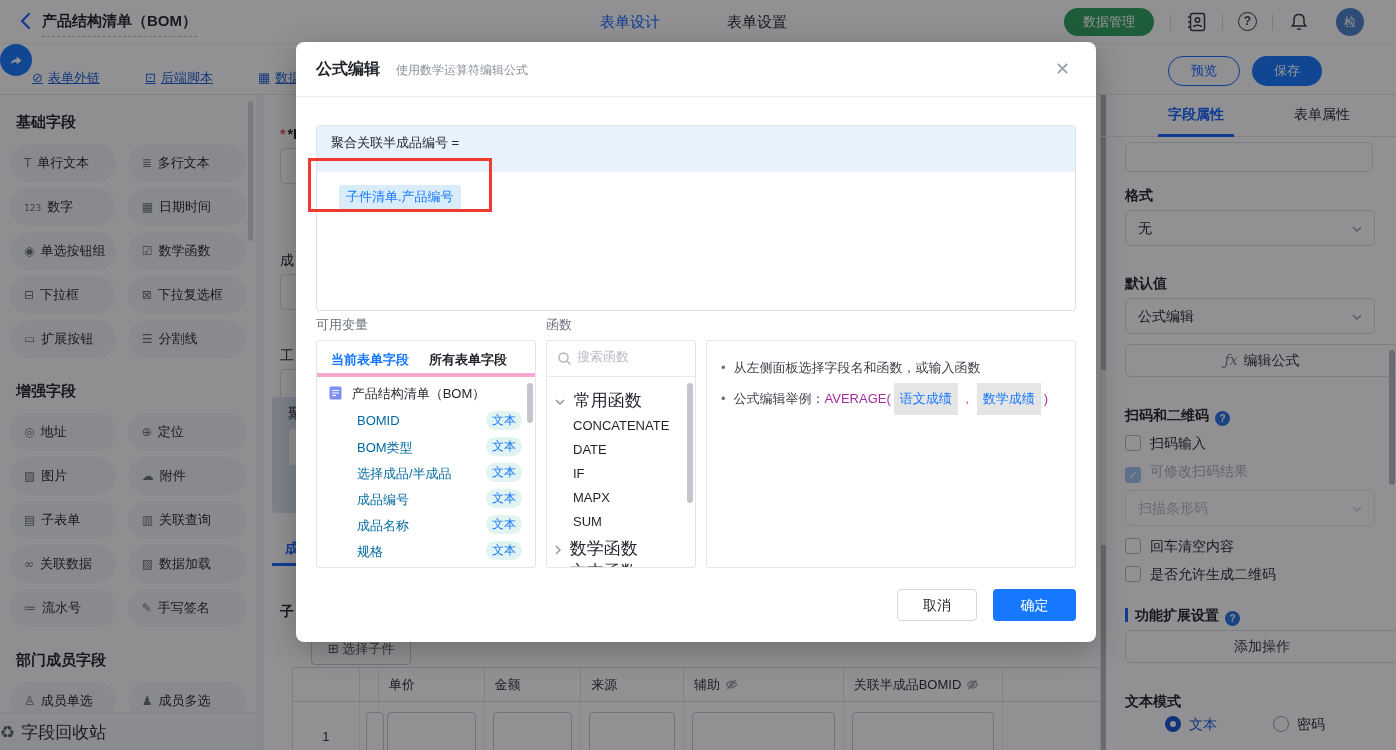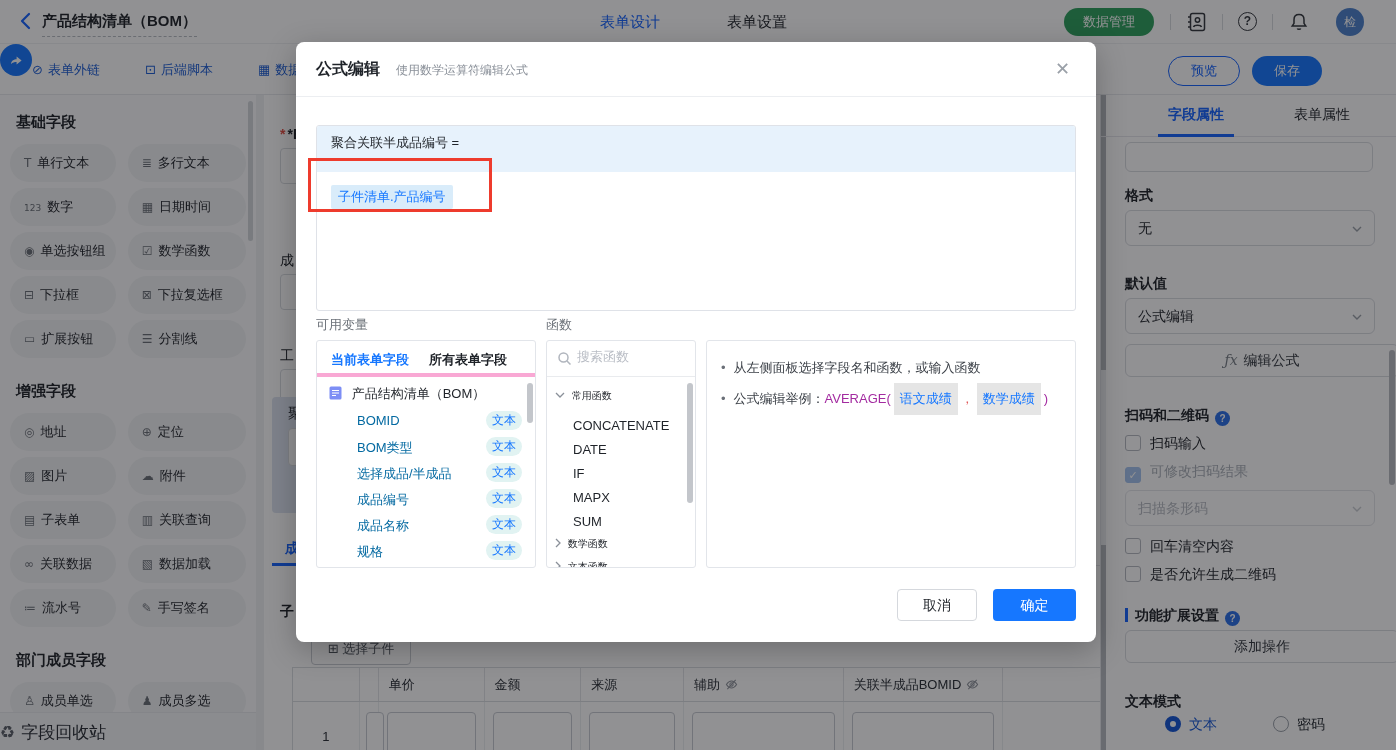--- a/index.html
+++ b/index.html
@@ -19,21 +19,21 @@
 .top-tab { position:absolute; top:13px; font-size:15px; cursor:pointer; }
 .top-tab.active { color:#1664ff; }
 .green-btn { position:absolute; left:1064px; top:8px; width:90px; height:28px; border-radius:14px; background:#2fa15e; color:#fff; font-size:13px; text-align:center; line-height:28px; cursor:pointer; }
 .tb-divider { position:absolute; top:14px; width:1px; height:16px; background:#d7dade; }
 .tb-icon { position:absolute; top:11px; width:22px; height:22px; color:#33373d; }
 .help-ring { position:absolute; top:12px; width:19px; height:19px; border:1.6px solid #33373d; border-radius:50%; text-align:center; line-height:16px; font-size:12px; font-weight:bold; color:#33373d; }
 .avatar { position:absolute; left:1336px; top:8px; width:28px; height:28px; border-radius:50%; background:#4d82cc; color:#fff; text-align:center; line-height:28px; font-size:12px; cursor:pointer; }
 
 
 .toolbar { position:absolute; left:0; top:44px; width:1396px; height:51px; background:#fff; border-bottom:1px solid #e8eaed; z-index:1; }
-.tool-item { position:absolute; top:17px; color:#1e5fd6; font-size:13px; cursor:pointer; }
+.tool-item { position:absolute; top:25px; color:#1e5fd6; font-size:13px; cursor:pointer;text-decoration:underline; }
 .tool-item .uicon { margin-right:5px; font-size:13px; }
 .pill-btn { position:absolute; top:12px; height:30px; border-radius:15px; font-size:13px; text-align:center; line-height:28px; cursor:pointer; }
 .preview-btn { left:1168px; width:72px; border:1px solid #1664ff; color:#1664ff; background:#fff; }
 .save-btn { left:1252px; width:70px; background:#1677ff; color:#fff; line-height:30px; }
 .share-btn { left:1334px; top:11px; width:32px; height:32px; border-radius:50%; background:#1677ff; text-align:center; line-height:32px; cursor:pointer; }
 
 
 .sidebar { position:absolute; left:0; top:95px; width:256px; height:655px; background:#fbfcfd; overflow:hidden; z-index:1; }
 .side-h { font-size:15px; font-weight:bold; color:#1f2329; margin:18px 0 12px 16px; }
 .pill-grid { padding-left:10px; }
@@ -94,38 +94,38 @@
 
 
 .overlay { position:absolute; inset:0; background:rgba(10,12,16,0.45); z-index:50; }
 .modal { position:absolute; left:296px; top:42px; width:800px; height:600px; background:#fff; border-radius:8px; box-shadow:0 8px 30px rgba(0,0,0,.25); z-index:60; }
 .m-header { position:absolute; left:0; top:0; width:100%; height:55px; border-bottom:1px solid #eceef1; }
 .m-title { position:absolute; left:20px; top:17px; font-size:16px; font-weight:bold; color:#1f2329; }
 .m-sub { position:absolute; left:100px; top:20px; font-size:12px; color:#8a9099; }
 .m-close { position:absolute; right:26px; top:16px; font-size:18px; color:#9aa0a8; cursor:pointer; }
 .formula-box { position:absolute; left:20px; top:83px; width:760px; height:186px; border:1px solid #dfe2e8; border-radius:3px; overflow:hidden; }
 .f-band { height:46px; background:#e7f2fc; font-size:13px; color:#1f2329; line-height:33px; padding-left:14px; }
-.f-chip { display:inline-block; margin:13px 0 0 14px; background:#d9ecfa; color:#1677ff; font-size:13px; padding:3px 7px; border-radius:2px; cursor:pointer; }
+.f-chip { display:inline-block; margin:13px 0 0 22px; background:#d9ecfa; color:#1677ff; font-size:13px; padding:3px 7px; border-radius:2px; cursor:pointer; }
 .red-annotation { position:absolute; left:12px; top:116px; width:184px; height:54px; border:3px solid #ee3b2d; z-index:5; pointer-events:none; }
 .m-caption { position:absolute; top:274px; font-size:13px; color:#6b7178; }
 .m-panel { position:absolute; top:298px; height:228px; border:1px solid #e2e5ea; border-radius:3px; background:#fff; overflow:hidden; }
 .vars-panel { left:20px; width:220px; }
 .v-tabs { height:36px; border-bottom:4px solid #f9a8d4; position:relative;font-weight:bold; }
 .v-tab { position:absolute; top:10px; font-size:13px; cursor:pointer; }
 .v-tab.active { color:#1677ff; }
 .tree-root { position:absolute; left:12px; top:44px; font-size:13px; color:#1f2329; white-space:nowrap; }
 .tree-root svg { vertical-align:-2px; margin-right:6px; }
 .tree-item { position:absolute; left:40px; font-size:13px; color:#0369a1; cursor:pointer; }
 .type-badge { position:absolute; right:13px; width:36px; height:19px; background:#e1f3f2; color:#1677ff; font-size:12px; text-align:center; line-height:19px; border-radius:10px; }
 .v-scroll { position:absolute; right:2px; top:42px; width:6px; height:40px; background:#c3c6cb; border-radius:3px; }
 .funcs-panel { left:250px; width:150px; }
 .f-search { height:36px; border-bottom:1px solid #e9ebee; position:relative; }
 .f-search input { position:absolute; left:30px; top:8px; width:108px; border:none; outline:none; font-size:13px; color:#1f2329; font-family:inherit; }
 .f-search input::placeholder { color:#b8bcc4; }
-.f-group { position:absolute; left:8px; font-size:10px; color:#1f2329; cursor:pointer; white-space:nowrap; }
+.f-group { position:absolute; left:8px; font-size:17px; color:#1f2329; cursor:pointer; white-space:nowrap; }
 .f-group .chev { margin-right:4px; display:inline-block; }
 .f-item { position:absolute; left:26px; font-size:13px; color:#1f2329; cursor:pointer; }
 .f-scroll { position:absolute; right:2px; top:42px; width:6px; height:120px; background:#c3c6cb; border-radius:3px; }
 .tips-panel { left:410px; width:370px; padding:12px 14px; }
 .tip-line { font-size:13px; color:#3c4148; line-height:30px; white-space:nowrap; }
 .tip-line .dot { color:#6b7078; margin-right:8px; }
 .code-purple { color:#a32ba0; }
 .tip-chip { display:inline-block; background:#e5e5e5; color:#1677ff; padding:1px 6px; border-radius:0; margin:0 3px; }
 .comma-red { color:#e05a5a; }
 .m-btn { position:absolute; top:547px; height:32px; border-radius:4px; font-size:14px; text-align:center; line-height:30px; cursor:pointer; }

